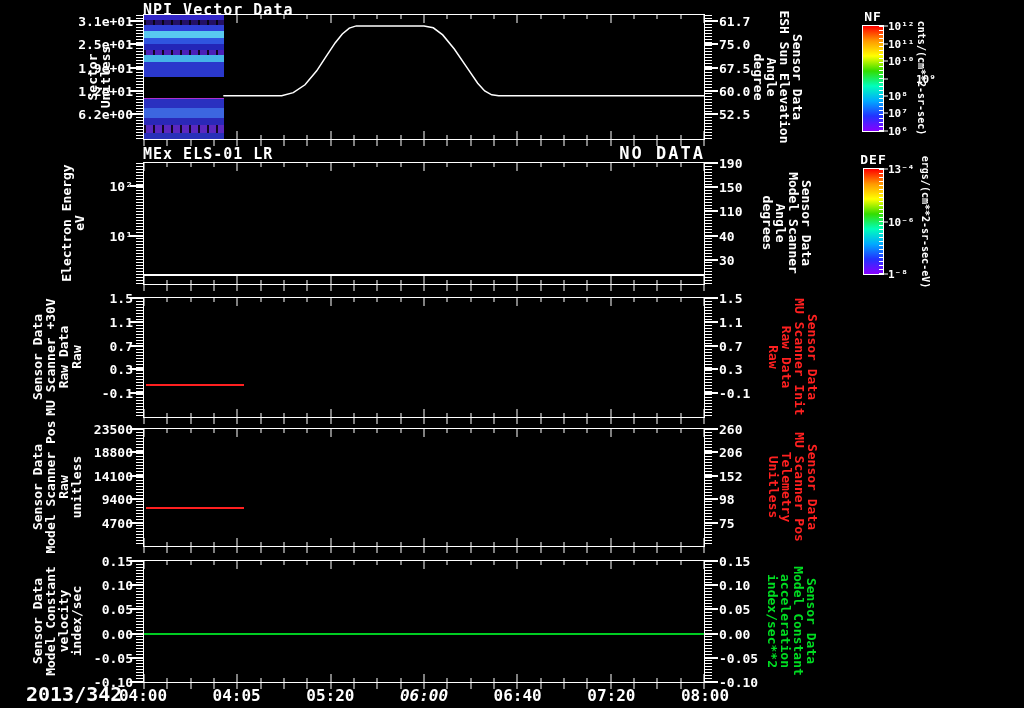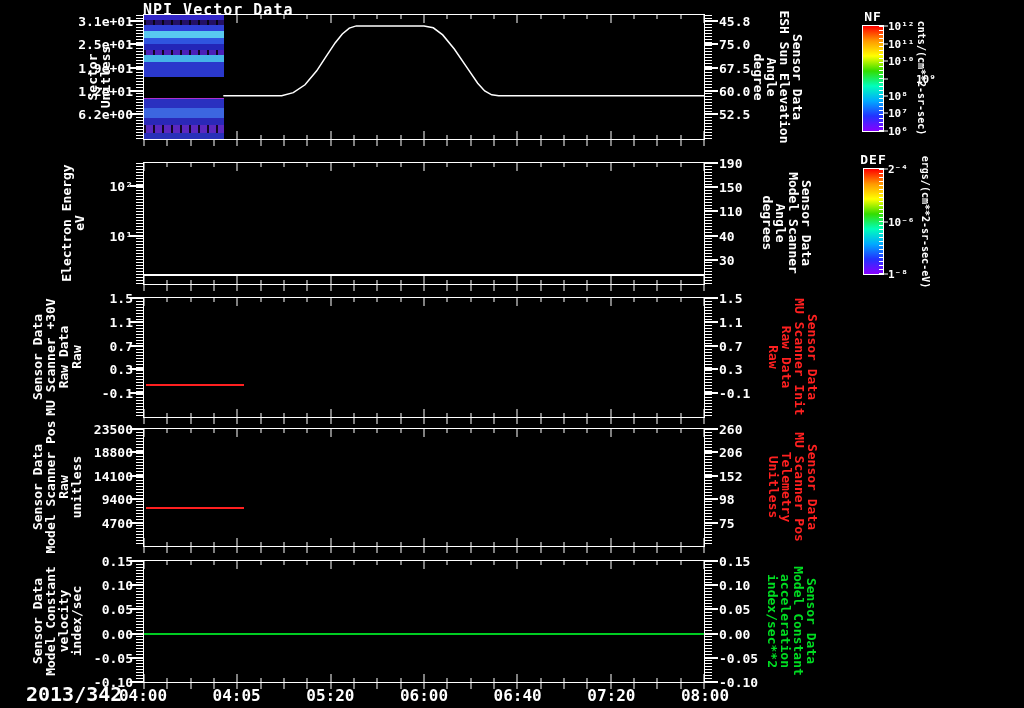--- a/index.html
+++ b/index.html
@@ -59,21 +59,21 @@
       <div class="ytick-label left" style="top: 4.8%;">3.1e+01</div>
       <div class="ymaj left" style="top: 4.8%;"></div>
       <div class="ytick-label left" style="top: 23.7%;">2.5e+01</div>
       <div class="ymaj left" style="top: 23.7%;"></div>
       <div class="ytick-label left" style="top: 42.5%;">1.9e+01</div>
       <div class="ymaj left" style="top: 42.5%;"></div>
       <div class="ytick-label left" style="top: 61.3%;">1.2e+01</div>
       <div class="ymaj left" style="top: 61.3%;"></div>
       <div class="ytick-label left" style="top: 80.1%;">6.2e+00</div>
       <div class="ymaj left" style="top: 80.1%;"></div>
-      <div class="ytick-label right" style="top: 4.8%;">45.8</div>
+      <div class="ytick-label right" style="top: 4.8%;">61.7</div>
       <div class="ymaj right" style="top: 4.8%;"></div>
       <div class="ytick-label right" style="top: 23.7%;">75.0</div>
       <div class="ymaj right" style="top: 23.7%;"></div>
       <div class="ytick-label right" style="top: 42.5%;">67.5</div>
       <div class="ymaj right" style="top: 42.5%;"></div>
       <div class="ytick-label right" style="top: 61.3%;">60.0</div>
       <div class="ymaj right" style="top: 61.3%;"></div>
       <div class="ytick-label right" style="top: 80.1%;">52.5</div>
       <div class="ymaj right" style="top: 80.1%;"></div>
       <div class="xtick top maj" style="left: 0%;"></div>
@@ -168,20 +168,24 @@
         <div class="stripe" style="flex: 0 0 22%; background: rgb(60, 102, 224);"></div>
         <div class="stripe" style="flex: 0 0 18%; background: rgb(42, 40, 184);"></div>
         <div class="stripe speckle" style="flex: 0 0 20%; background: rgb(90, 40, 192);"></div>
         <div class="stripe" style="flex: 0 0 14%; background: rgb(40, 48, 184);"></div>
       </div>
       <svg class="curve-svg" width="560" height="124">
         <polyline points="79.3,80.7 137.7,80.7 149.3,77.6 161.0,69.8 172.7,55.8 182.0,41.7 191.3,27.7 198.3,19.0 205.3,13.1 212.3,10.9 280.0,10.9 289.3,12.8 298.7,19.9 310.3,34.0 322.0,51.1 333.7,68.2 340.7,76.0 347.7,79.8 354.7,80.7 560.0,80.7" fill="none" stroke="#ffffff" stroke-width="1.5"></polyline>
       </svg>
     </div>
 
+  <div id="p2-titlerow">
+    <span id="p2-title">MEx ELS-01 LR</span>
+    <span id="p2-status">NO DATA</span>
+  </div>
   <div class="panel" style="top:162px;height:123px;">
       <div class="ytick-label left" style="top: 18.6%;">10²</div>
       <div class="ymaj left" style="top: 18.6%;"></div>
       <div class="ytick-label left" style="top: 60.7%;">10¹</div>
       <div class="ymaj left" style="top: 60.7%;"></div>
       <div class="ytick-label right" style="top: 0%;">190</div>
       <div class="ymaj right" style="top: 0%;"></div>
       <div class="ytick-label right" style="top: 20%;">150</div>
       <div class="ymaj right" style="top: 20%;"></div>
       <div class="ytick-label right" style="top: 40%;">110</div>
@@ -622,32 +626,32 @@
       <div class="cbar-mark" style="top: 100%;"></div>
       <div class="cbar-tick" style="top: 100%;">10⁶</div>
     </div>
   <div class="cbar-units" style="left:921px;top:78px;">cnts/(cm**2-sr-sec)</div>
 
   <div class="cbar" style="left:863px;top:168px;width:21px;height:107px;">
     <div class="cbar-title">DEF</div>
   <div class="cbar-grad" style="background: linear-gradient(rgb(255, 0, 0), rgb(255, 153, 0), rgb(255, 255, 0), rgb(51, 221, 0), rgb(0, 255, 187), rgb(0, 170, 255), rgb(34, 51, 255), rgb(136, 0, 255));"></div>
       <div class="cbar-comb"></div>
       <div class="cbar-mark" style="top: 0%;"></div>
-      <div class="cbar-tick" style="top: 0%;">2⁻⁴</div>
+      <div class="cbar-tick" style="top: 0%;">13⁻⁴</div>
       <div class="cbar-mark" style="top: 50%;"></div>
       <div class="cbar-tick" style="top: 50%;">10⁻⁶</div>
       <div class="cbar-mark" style="top: 100%;"></div>
       <div class="cbar-tick" style="top: 100%;">1⁻⁸</div>
     </div>
   <div class="cbar-units" style="left:925px;top:222px;">ergs/(cm**2-sr-sec-eV)</div>
 
   <div id="date-label">2013/342</div>
   <div id="time-labels">
       <div class="time-label" style="left: 143px;">04:00</div>
       <div class="time-label" style="left: 236.667px;">04:05</div>
       <div class="time-label" style="left: 330.333px;">05:20</div>
-      <div class="time-label" style="left: 424px;">06:00</div>
+      <div class="time-label" style="left: 424px; font-style: italic;">06:00</div>
       <div class="time-label" style="left: 517.667px;">06:40</div>
       <div class="time-label" style="left: 611.333px;">07:20</div>
       <div class="time-label" style="left: 705px;">08:00</div>
     </div>
 
 </div>
 
 </body></html>

